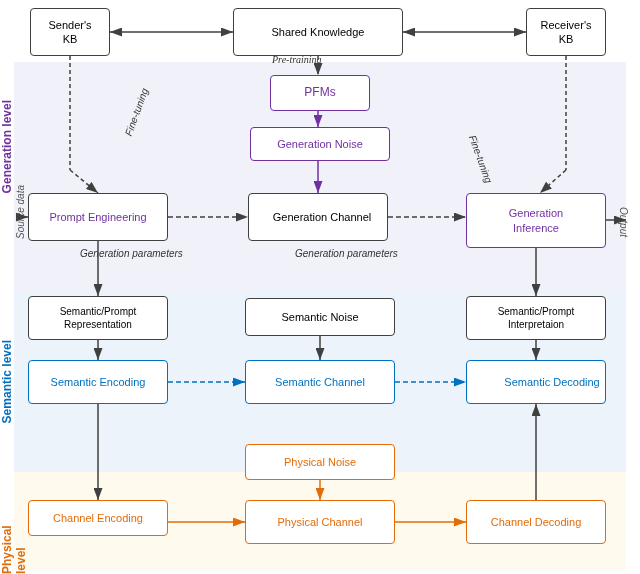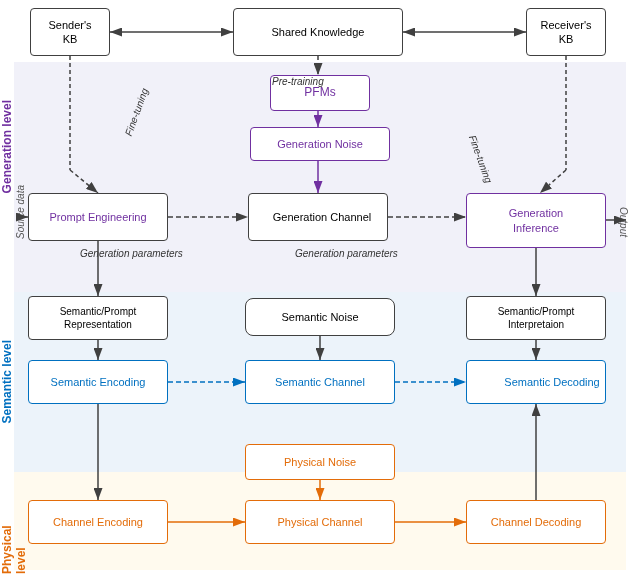--- a/index.html
+++ b/index.html
@@ -149,21 +149,21 @@
   <div class="box" style="left:466px; top:193px; width:140px; height:55px; border-color:#7030a0; color:#7030a0; font-size:11px;">
     <span style="white-space:pre-line;">Generation
 Inference</span>
   </div>
 
   <div class="box" style="left:28px; top:296px; width:140px; height:44px; border-color:#404040; font-size:10px;">
     <span style="white-space:pre-line;">Semantic/Prompt
 Representation</span>
   </div>
 
-  <div class="box" style="left:245px; top:298px; width:150px; height:38px; border-color:#404040; font-size:11px;border-radius:8px;">
+  <div class="box" style="left:245px; top:298px; width:150px; height:38px; border-color:#404040; font-size:11px;">
     <span>Semantic Noise</span>
   </div>
 
   <div class="box" style="left:466px; top:296px; width:140px; height:44px; border-color:#404040; font-size:10px;">
     <span style="white-space:pre-line;">Semantic/Prompt
 Interpretaion</span>
   </div>
 
   <div class="box" style="left:28px; top:360px; width:140px; height:44px; border-color:#0070c0; color:#0070c0; font-size:11px;">
     <span>Semantic Encoding</span>
@@ -174,33 +174,33 @@
   </div>
 
   <div class="box" style="left:466px; top:360px; width:140px; height:44px; border-color:#0070c0; color:#0070c0; font-size:11px;padding-left:37px;">
     <span>Semantic Decoding</span>
   </div>
 
   <div class="box" style="left:245px; top:444px; width:150px; height:36px; border-color:#e36c09; color:#e36c09; font-size:11px;">
     <span>Physical Noise</span>
   </div>
 
-  <div class="box" style="left:28px; top:500px; width:140px; height:44px; border-color:#e36c09; color:#e36c09; font-size:11px;">
+  <div class="box" style="left:28px; top:500px; width:140px; height:36px; border-color:#e36c09; color:#e36c09; font-size:11px;">
     <span>Channel Encoding</span>
   </div>
 
   <div class="box" style="left:245px; top:500px; width:150px; height:44px; border-color:#e36c09; color:#e36c09; font-size:11px;">
     <span>Physical Channel</span>
   </div>
 
   <div class="box" style="left:466px; top:500px; width:140px; height:44px; border-color:#e36c09; color:#e36c09; font-size:11px;">
     <span>Channel Decoding</span>
   </div>
 
-  <div class="italic-label" style="left:272px; top:76px;">Pre-training</div>
+  <div class="italic-label" style="left:272px; top:54px;font-family:Liberation Serif, serif;">Pre-training</div>
   <div class="italic-label" style="left:128px; top:130px; transform: rotate(-70deg); transform-origin: left center;">Fine-tuning</div>
   <div class="italic-label" style="left:472px; top:130px; transform: rotate(70deg); transform-origin: left center;">Fine-tuning</div>
   <div class="italic-label" style="left:80px; top:248px;">Generation parameters</div>
   <div class="italic-label" style="left:295px; top:248px;">Generation parameters</div>
   <div class="italic-label" style="left:15px; top:185px; writing-mode:vertical-rl; transform:rotate(180deg); color:#555;">Source data</div>
   <div class="italic-label" style="left:618px; top:207px; writing-mode:vertical-rl; color:#555;">Output</div>
 
   <svg class="arrows-svg">
     <defs>
       <marker id="arr" markerWidth="8" markerHeight="6" refX="8" refY="3" orient="auto">

